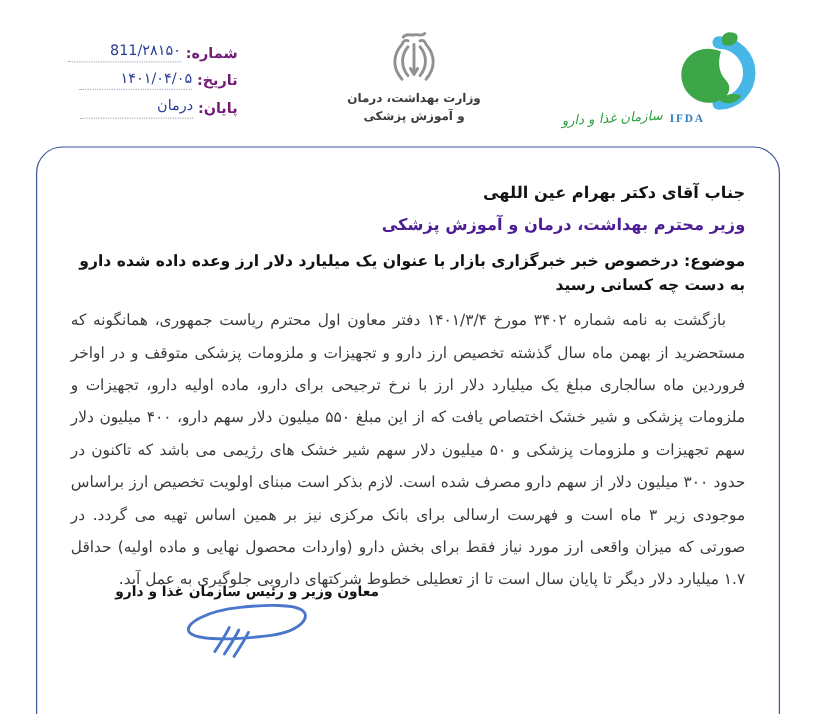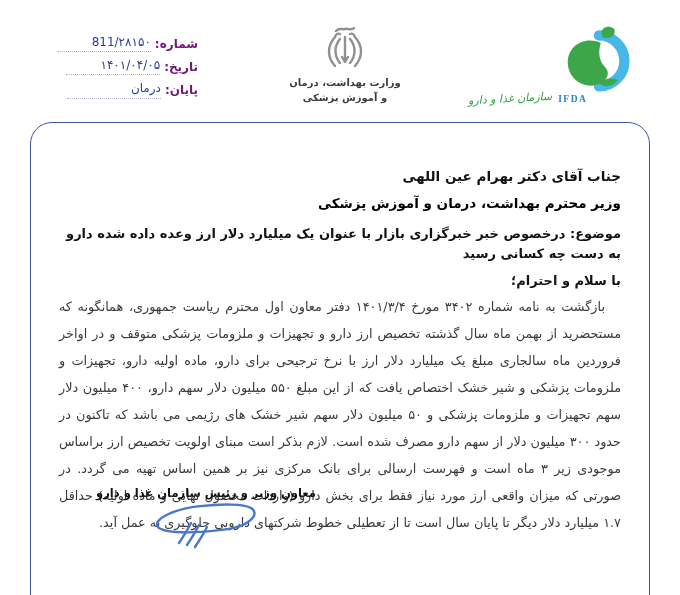--- a/index.html
+++ b/index.html
@@ -41,22 +41,22 @@
 
   
   .letter-box {
     position: absolute; top: 122px; left: 30px;
     width: 620px; height: 520px;
     border: 1.5px solid #3f559b;
     border-radius: 22px;
     background: #ffffff;
   }
   .letter-content { padding: 30px 28px 0 28px; }
-  .recipient-name  { font-weight: bold; font-size: 13.5px; color: #131313; margin-top: 15px; }
-  .recipient-title { font-weight: bold; font-size: 13.5px; color: #000000; margin-top: 11px; }
+  .recipient-name  { font-weight: bold; font-size: 13.5px; color: #131313; margin-top: 0; }
+  .recipient-title { font-weight: bold; font-size: 13.5px; color: #4c1d95; margin-top: 11px; }
   .subject-line { font-weight: bold; font-size: 13px; color: #131313; margin-top: 13px; line-height: 1.55; }
   .salutation { font-weight: bold; font-size: 13px; color: #131313; margin-top: 9px; }
   .body-paragraph {
     margin-top: 5px;
     font-size: 12.8px; color: #3a3a3a;
     line-height: 27px;
     text-align: justify;
     text-indent: 16px;
   }
 
@@ -117,21 +117,20 @@
   </div>
 
   <div class="letter-box">
     <div class="letter-content">
       <div class="recipient-name">جناب آقای دکتر بهرام عین اللهی</div>
       <div class="recipient-title">وزیر محترم بهداشت، درمان و آموزش پزشکی</div>
       <div class="subject-line">
         <span>موضوع:</span>
         <span>درخصوص خبر خبرگزاری بازار با عنوان یک میلیارد دلار ارز وعده داده شده دارو به دست چه کسانی رسید</span>
       </div>
-      <div class="salutation">با سلام و احترام؛</div>
       <div class="body-paragraph">بازگشت به نامه شماره ۳۴۰۲ مورخ ۱۴۰۱/۳/۴ دفتر معاون اول محترم ریاست جمهوری، همانگونه که مستحضرید از بهمن ماه سال گذشته تخصیص ارز دارو و تجهیزات و ملزومات پزشکی متوقف و در اواخر فروردین ماه سالجاری مبلغ یک میلیارد دلار ارز با نرخ ترجیحی برای دارو، ماده اولیه دارو، تجهیزات و ملزومات پزشکی و شیر خشک اختصاص یافت که از این مبلغ ۵۵۰ میلیون دلار سهم دارو، ۴۰۰ میلیون دلار سهم تجهیزات و ملزومات پزشکی و ۵۰ میلیون دلار سهم شیر خشک های رژیمی می باشد که تاکنون در حدود ۳۰۰ میلیون دلار از سهم دارو مصرف شده است. لازم بذکر است مبنای اولویت تخصیص ارز براساس موجودی زیر ۳ ماه است و فهرست ارسالی برای بانک مرکزی نیز بر همین اساس تهیه می گردد. در صورتی که میزان واقعی ارز مورد نیاز فقط برای بخش دارو (واردات محصول نهایی و ماده اولیه) حداقل ۱.۷ میلیارد دلار دیگر تا پایان سال است تا از تعطیلی خطوط شرکتهای دارویی جلوگیری به عمل آید.</div>
     </div>
 
     <div class="signature-block">
       <div class="sig-title">معاون وزیر و رئیس سازمان غذا و دارو</div>
       <span class="sig-swirl">
         <svg width="140" height="56" viewBox="0 0 140 56" fill="none" stroke="#4a77cc" stroke-width="2.4" stroke-linecap="round">
           <path d="M118 14 C128 20 118 32 92 34 C60 36 28 34 24 26 C21 19 40 10 68 9 C92 8 112 10 118 14" transform="rotate(-4 70 22)"></path>
           <path d="M46 46 Q54 34 58 26"></path>
           <path d="M54 48 Q62 36 66 28"></path>

